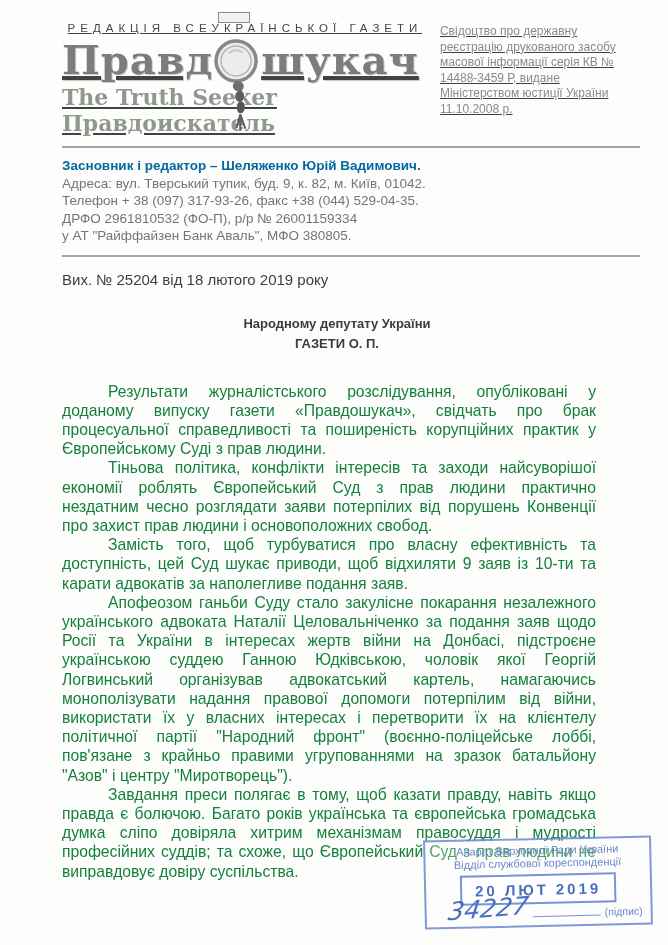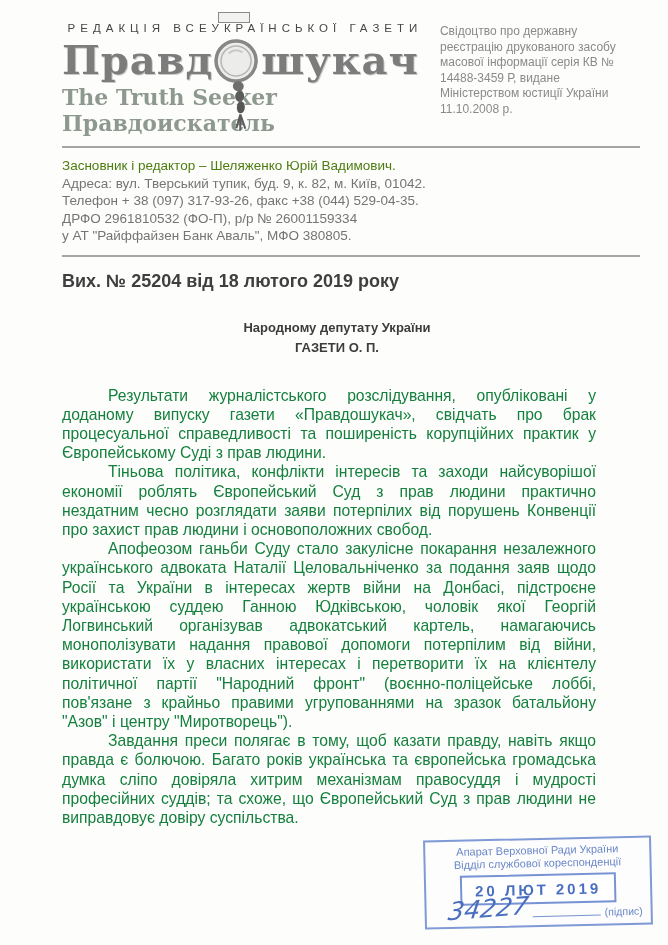--- a/index.html
+++ b/index.html
@@ -11,20 +11,21 @@
     font-family:"Liberation Sans","DejaVu Sans",sans-serif;
     color:#424242;
     overflow:hidden;
     box-sizing:border-box;
   }
   
   .header-row1{
     display:flex;
     padding:16px 28px 0 62px;
     box-sizing:border-box;
+    text-decoration:underline;
   }
   .brand{width:375px;position:relative;}
   .tagline{
     font-size:11.5px;
     letter-spacing:5px;
     color:#474747;
     text-align:center;
     margin:6px 0 2px 0;
     white-space:nowrap;
   }
@@ -76,27 +77,27 @@
   .rule{
     border:none;
     border-top:2px solid #a5a5a3;
     margin:10px 28px 0 62px;
   }
   .header-row2{
     display:flex;
     padding:9px 28px 0 62px;
   }
   .contacts-left{width:375px;font-size:13.5px;line-height:17.5px;color:#757575;}
-  .contacts-left .founder{color:#4d7c0f;font-weight:normal;}
+  .contacts-left .founder{color:#0369a1;font-weight:bold;}
   .contacts-right{margin-left:12px;width:205px;font-size:12.5px;line-height:17.5px;color:#7d7d7d;padding-top:1px;}
   
   .ref-line{
     margin:14px 28px 0 62px;
-    font-size:18px;
-    font-weight:bold;
+    font-size:15px;
+    font-weight:normal;
     color:#3f3f3f;
   }
   .addressee{
     margin:26px 56px 0 62px;
     text-align:center;
     font-size:13px;
     font-weight:bold;
     color:#3c3c3c;
     line-height:20px;
   }
@@ -221,20 +222,21 @@
 
   <div class="addressee">
     <div>Народному депутату України</div>
     <div>ГАЗЕТИ О. П.</div>
   </div>
 
 
   <div class="body-text">
     <p>Результати журналістського розслідування, опубліковані у доданому випуску газети «Правдошукач», свідчать про брак процесуальної справедливості та поширеність корупційних практик у Європейському Суді з прав людини.</p>
     <p>Тіньова політика, конфлікти інтересів та заходи найсуворішої економії роблять Європейський Суд з прав людини практично нездатним чесно розглядати заяви потерпілих від порушень Конвенції про захист прав людини і основоположних свобод.</p>
+    <p>Замість того, щоб турбуватися про власну ефективність та доступність, цей Суд шукає приводи, щоб відхиляти 9 заяв із 10-ти та карати адвокатів за наполегливе подання заяв.</p>
     <p>Апофеозом ганьби Суду стало закулісне покарання незалежного українського адвоката Наталії Целовальніченко за подання заяв щодо Росії та України в інтересах жертв війни на Донбасі, підстроєне українською суддею Ганною Юдківською, чоловік якої Георгій Логвинський організував адвокатський картель, намагаючись монополізувати надання правової допомоги потерпілим від війни, використати їх у власних інтересах і перетворити їх на клієнтелу політичної партії "Народний фронт" (воєнно-поліцейське лоббі, пов'язане з крайньо правими угрупованнями на зразок батальйону "Азов" і центру "Миротворець").</p>
     <p>Завдання преси полягає в тому, щоб казати правду, навіть якщо правда є болючою. Багато років українська та європейська громадська думка сліпо довіряла хитрим механізмам правосуддя і мудрості професійних суддів; та схоже, що Європейський Суд з прав людини не виправдовує довіру суспільства.</p>
   </div>
 
   <div class="stamp">
     <div class="stamp-line">Апарат Верховної Ради України</div>
     <div class="stamp-line">Відділ службової кореспонденції</div>
     <div class="stamp-date-box">20 ЛЮТ 2019</div>
     <div class="stamp-sign-row">
       <span class="stamp-number">34227</span>

